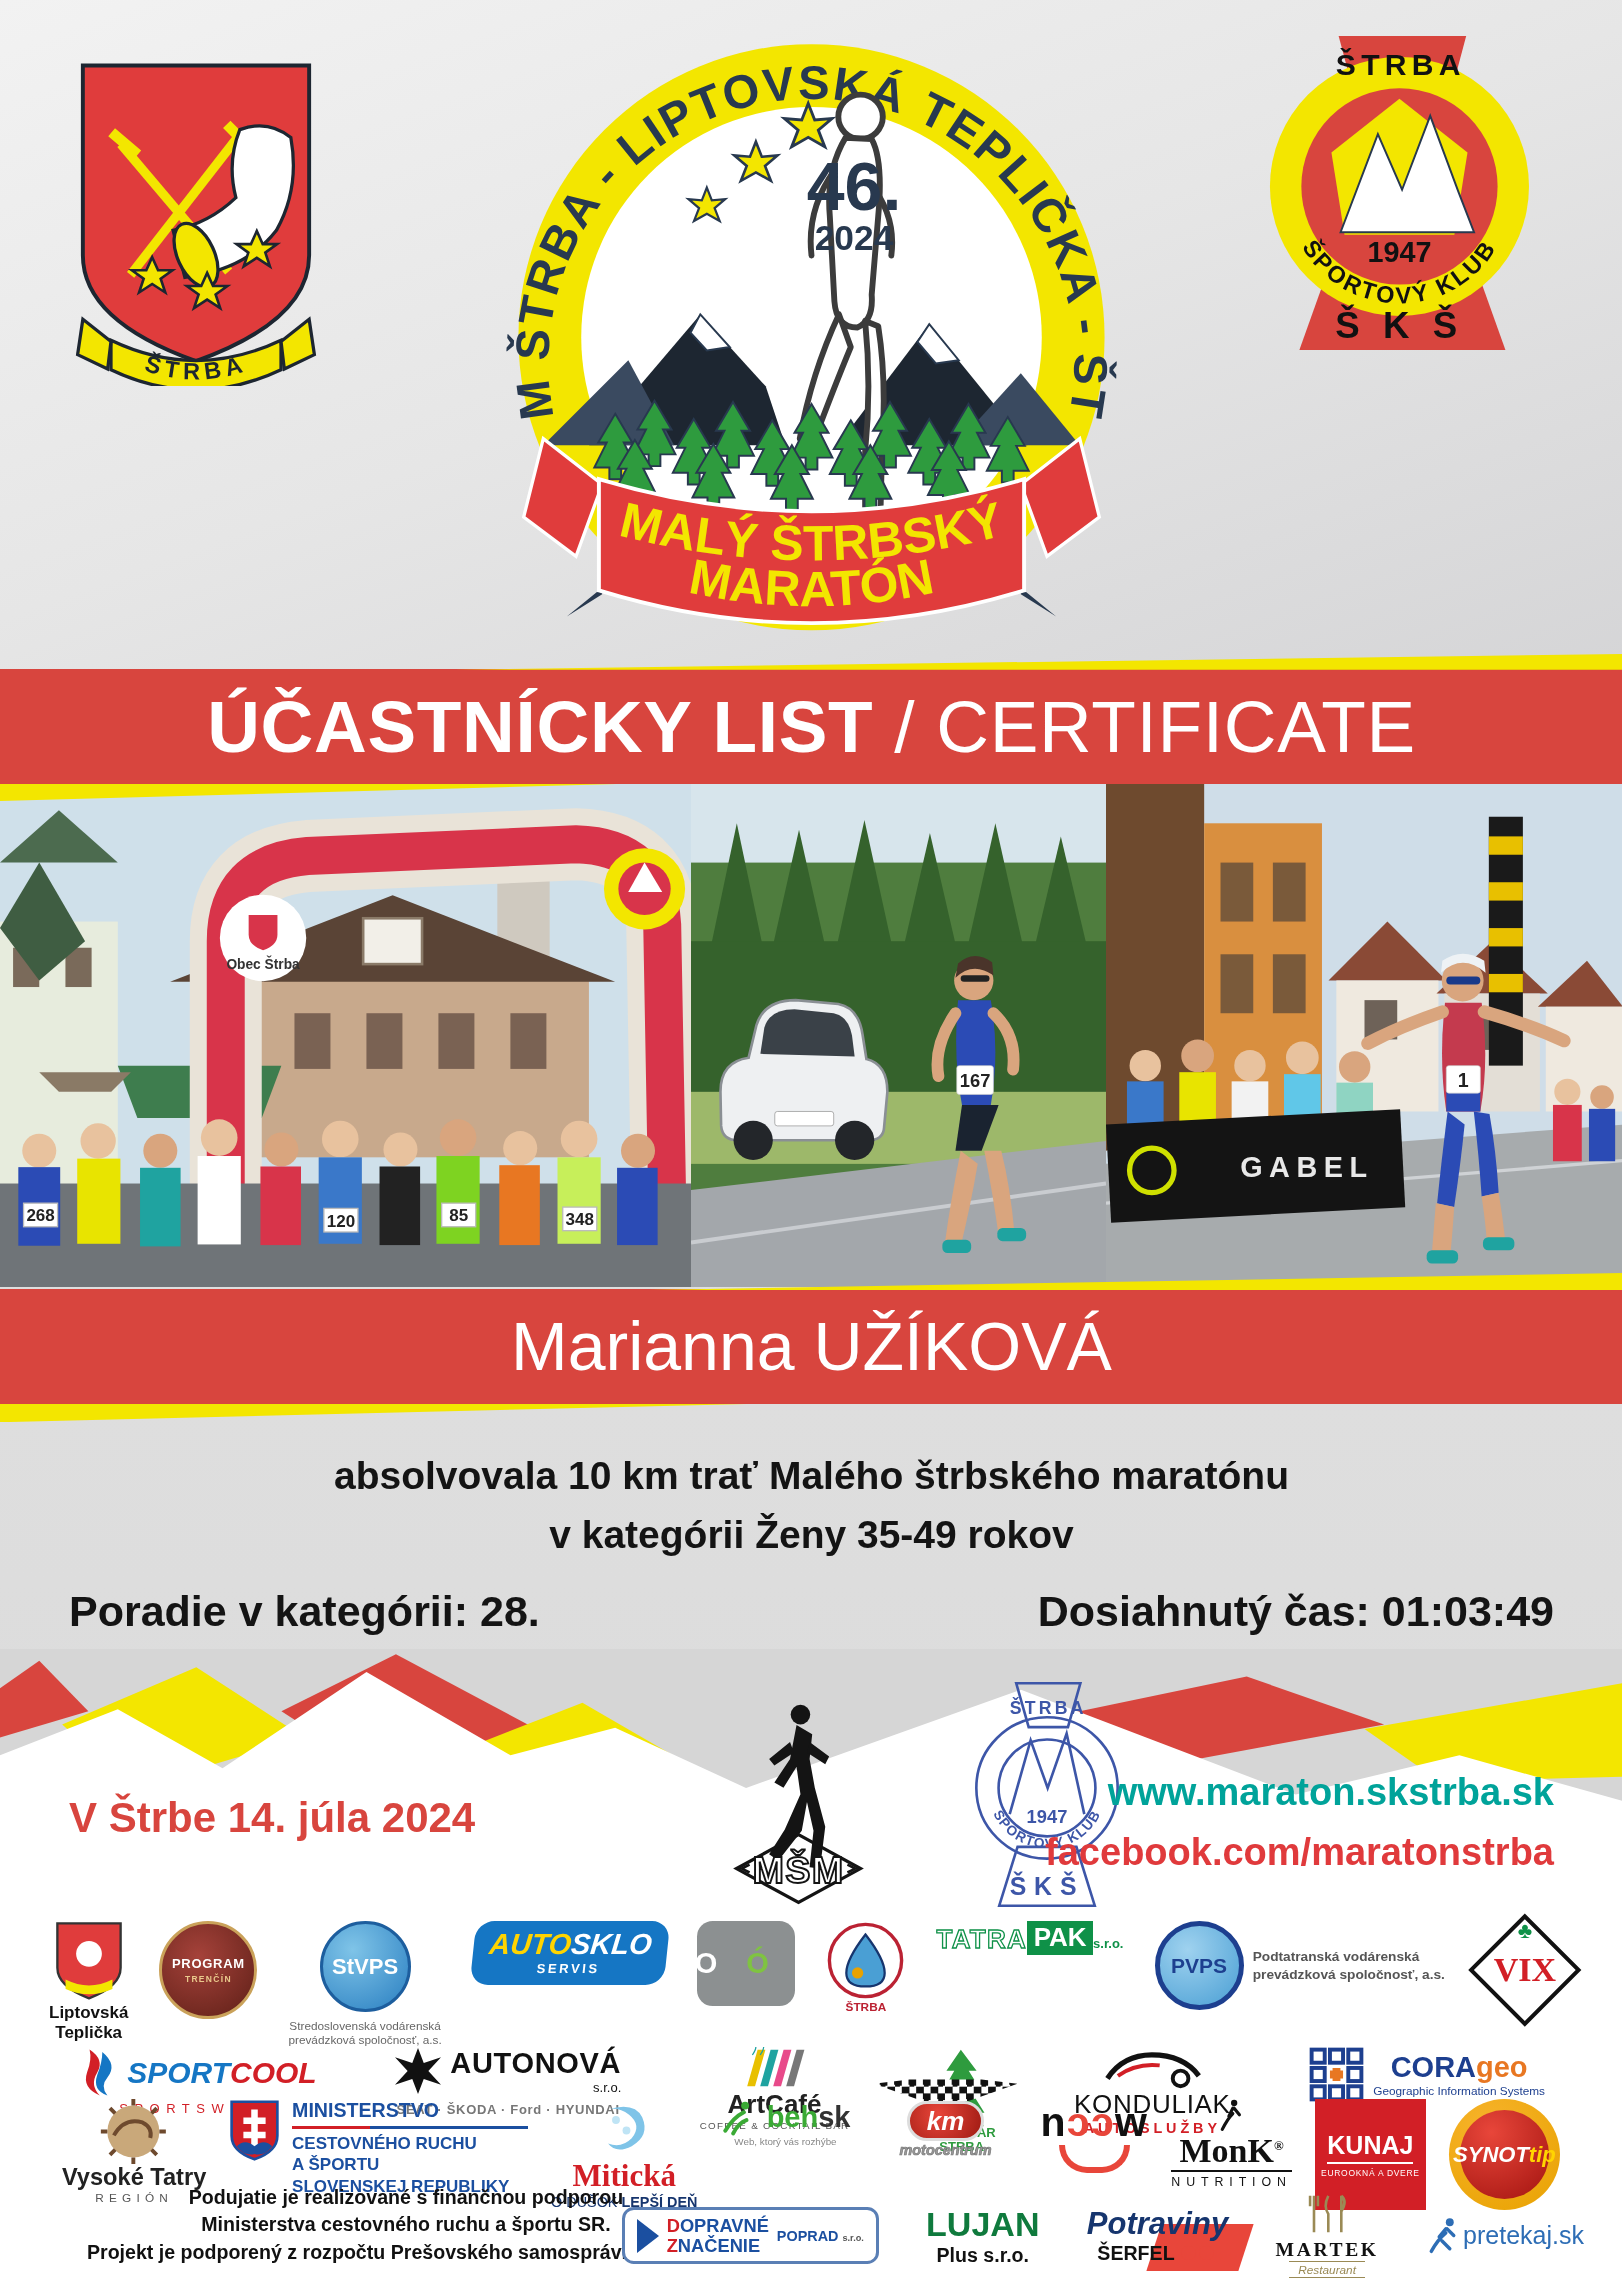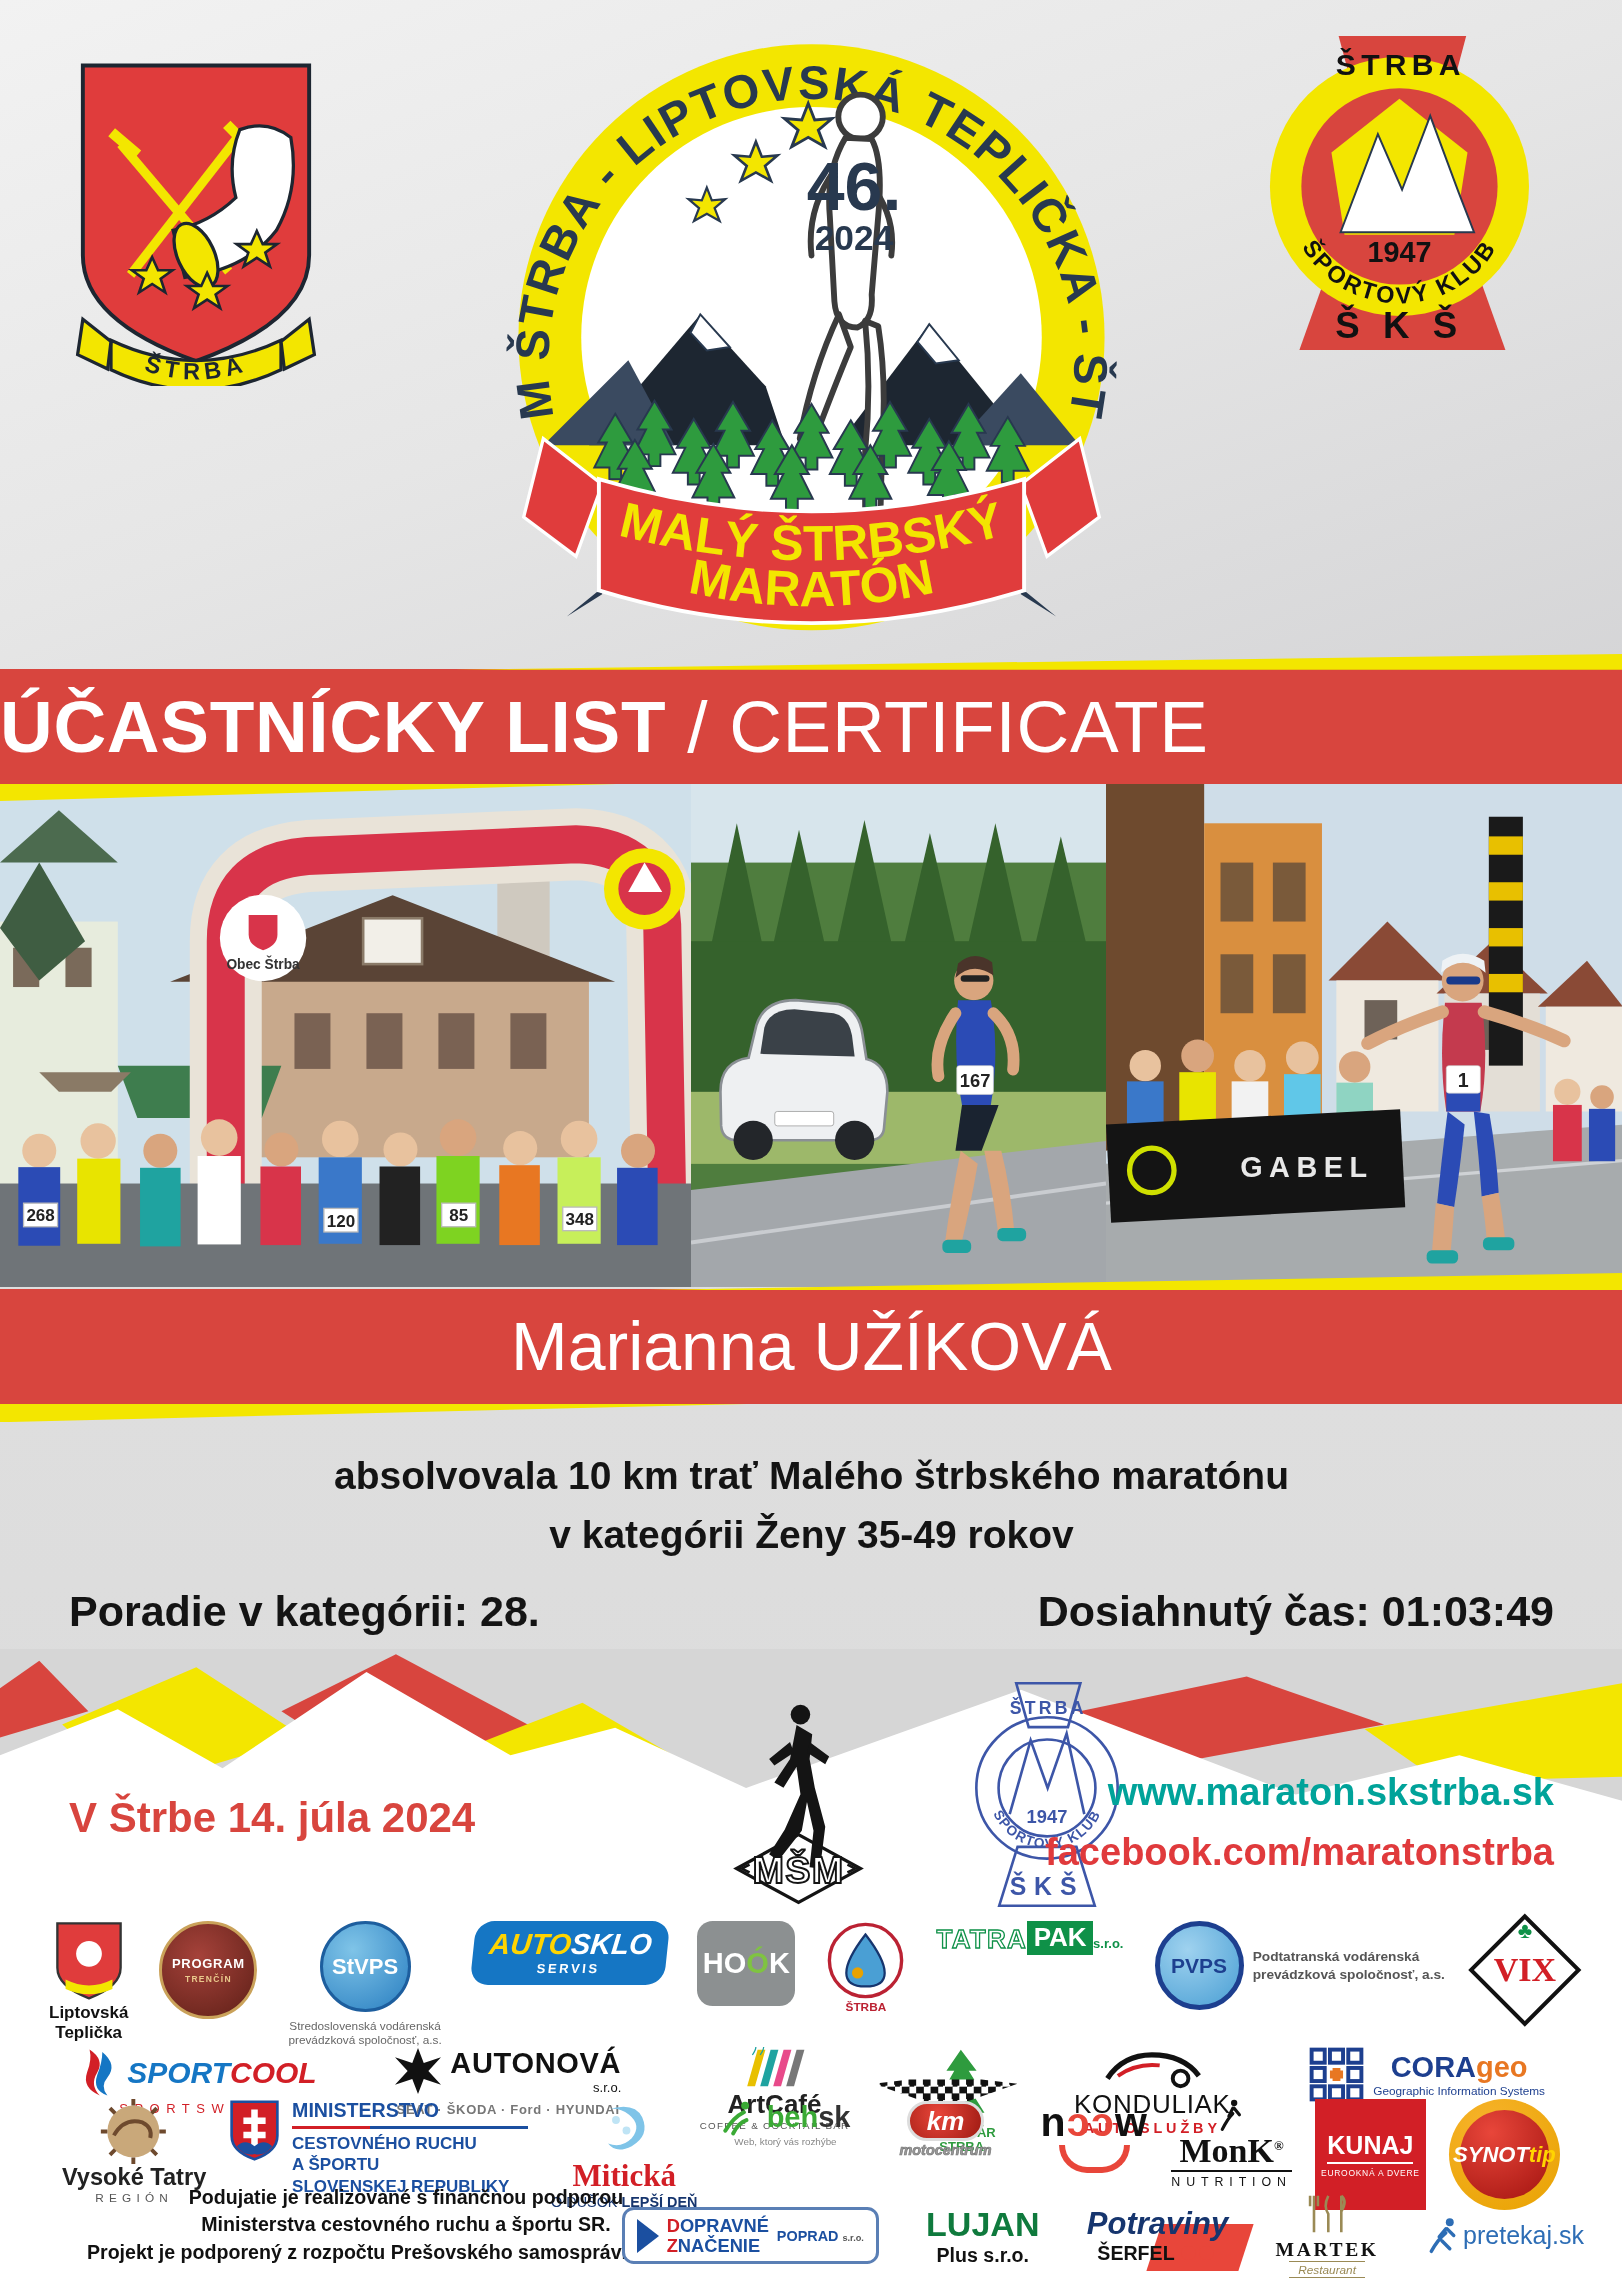--- a/index.html
+++ b/index.html
@@ -17,21 +17,21 @@
 
   
   .band{left:0;width:1623px;background:#d8453e;}
   .cert-band{top:669px;height:115px;z-index:6;}
   .name-band{top:1289px;height:115px;z-index:6;}
   .wedge{left:0;width:1623px;background:#f3e600;z-index:7;}
   .w-cert-top{top:654px;height:15.7px;clip-path:polygon(28% 100%,100% 0,100% 100%);}
   .w-cert-bot{top:784px;height:17px;clip-path:polygon(0 0,38% 0,0 100%);}
   .w-name-top{top:1273px;height:17px;clip-path:polygon(40% 100%,100% 0,100% 100%);}
   .w-name-bot{top:1404px;height:18.3px;clip-path:polygon(0 0,46% 0,0 100%);}
-  .cert-title{width:100%;text-align:left;color:#fff;line-height:115px;
+  .cert-title{width:100%;text-align:center;color:#fff;line-height:115px;
     font-size:73px;letter-spacing:0.7px;white-space:nowrap;}
   .cert-title .b{font-weight:bold;}
   .cert-title .r{font-weight:400;}
   .runner-name{width:100%;text-align:center;color:#fff;line-height:115px;
     font-size:68px;font-weight:500;}
 
   
   .photo{top:784px;height:503px;z-index:1;overflow:hidden;}
   .ph1{left:0;width:691px;}
   .ph2{left:691px;width:415px;}
@@ -73,21 +73,21 @@
 
   .tv-name{color:#16356e;font-weight:bold;font-style:italic;font-size:26px;line-height:1.0;text-align:left;}
   .tv-arrow{width:196px;height:0;border-bottom:10.5px solid #16356e;clip-path:polygon(0 100%,100% 0,100% 100%);margin-top:3.9px;}
 
   .autosklo{background:#1576c4;border-radius:18.3px;padding:6.5px 15.7px 9.2px;transform:skewX(-6deg);color:#fff;}
   .autosklo .a{color:#ffd400;font-style:italic;font-weight:bold;font-size:29px;}
   .autosklo .s{color:#fff;font-style:italic;font-weight:bold;font-size:29px;}
   .autosklo .srv{font-size:13px;font-weight:bold;letter-spacing:2.6px;}
 
   .hook{background:#8c9091;border-radius:15.7px;width:98px;height:85px;display:flex;align-items:center;justify-content:center;
-        color:#fff;font-weight:bold;font-size:29px;}
+        color:#fff;font-weight:bold;font-size:29px;gap:29px;}
   .hook i{color:#7fc341;font-style:normal;}
 
   .tatrapak{color:#0f9148;font-weight:bold;font-size:26px;display:flex;align-items:flex-end;gap:0;}
   .tatrapak .outl{letter-spacing:1.3px;-webkit-text-stroke:1.3px #0f9148;color:#fff;}
   .tatrapak .box{background:#0f9148;color:#fff;padding:1.3px 6.5px;}
   .tatrapak .sro{font-size:13px;margin-bottom:3.9px;}
 
   .vix{width:98px;height:98px;display:flex;align-items:center;justify-content:center;position:relative;}
   .vix .dia{position:absolute;inset:9.2px;background:#fff;border:4.6px solid #111;transform:rotate(45deg);}
   .vix .t{position:relative;color:#d21f26;font-weight:bold;font-size:34px;font-family:"Liberation Serif",serif;}

